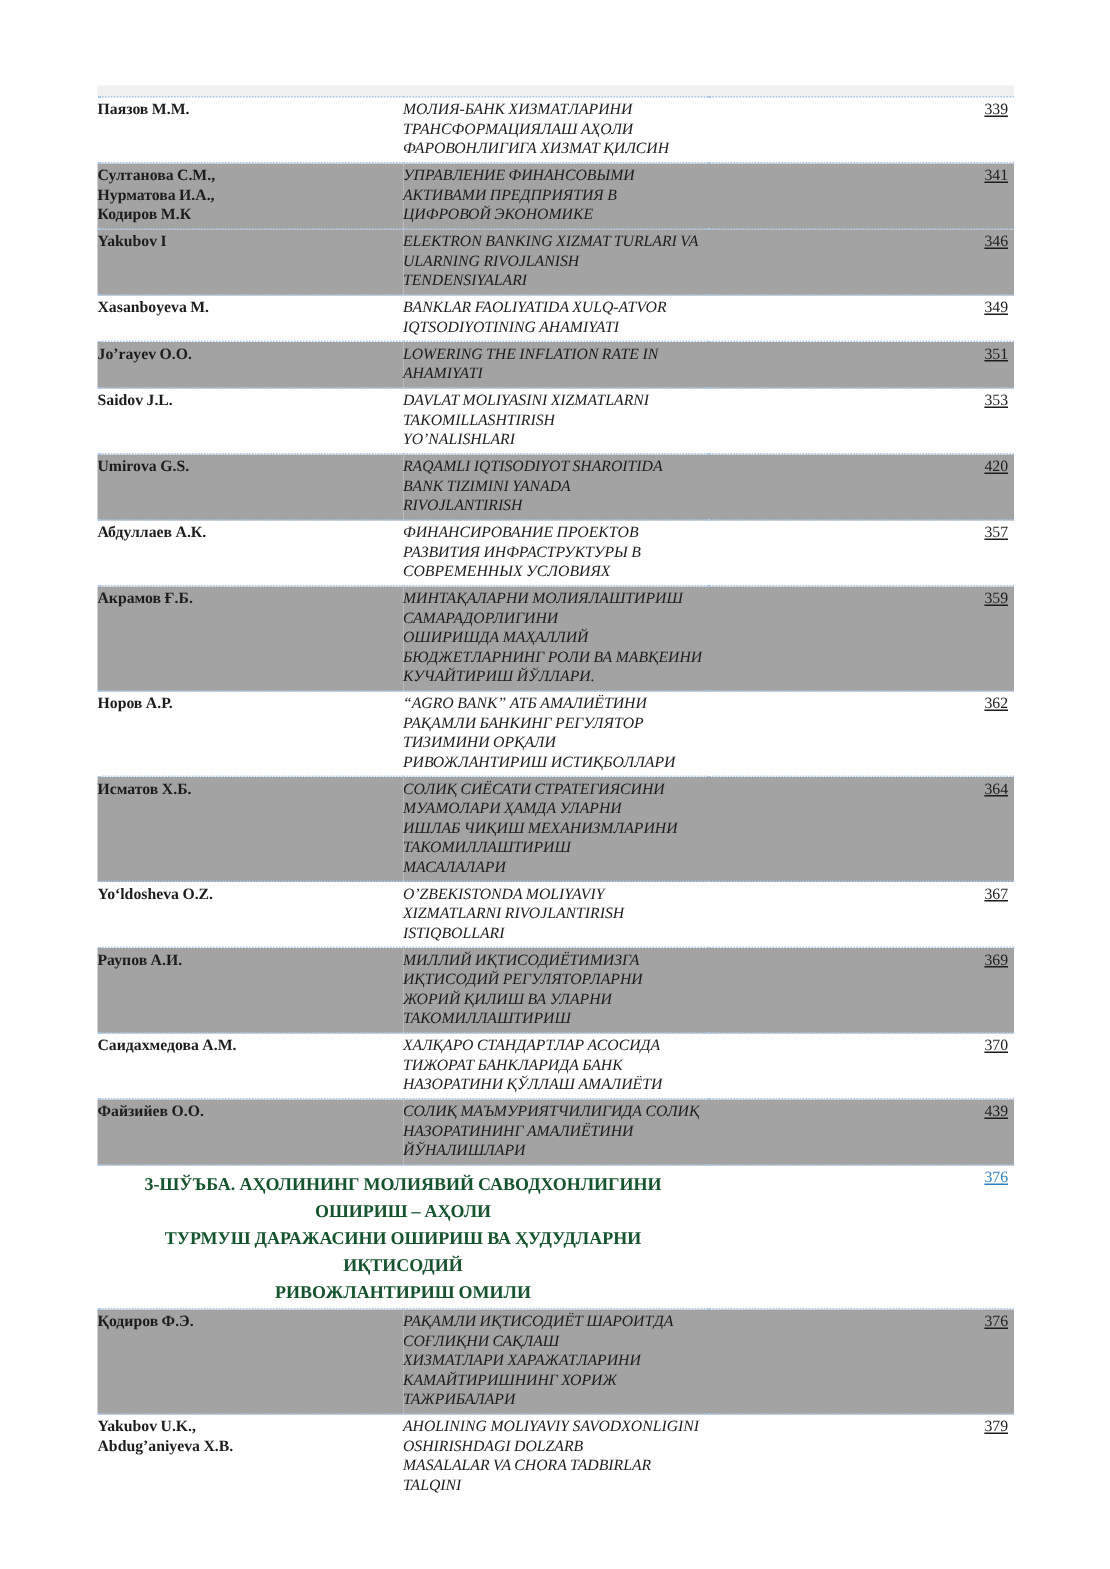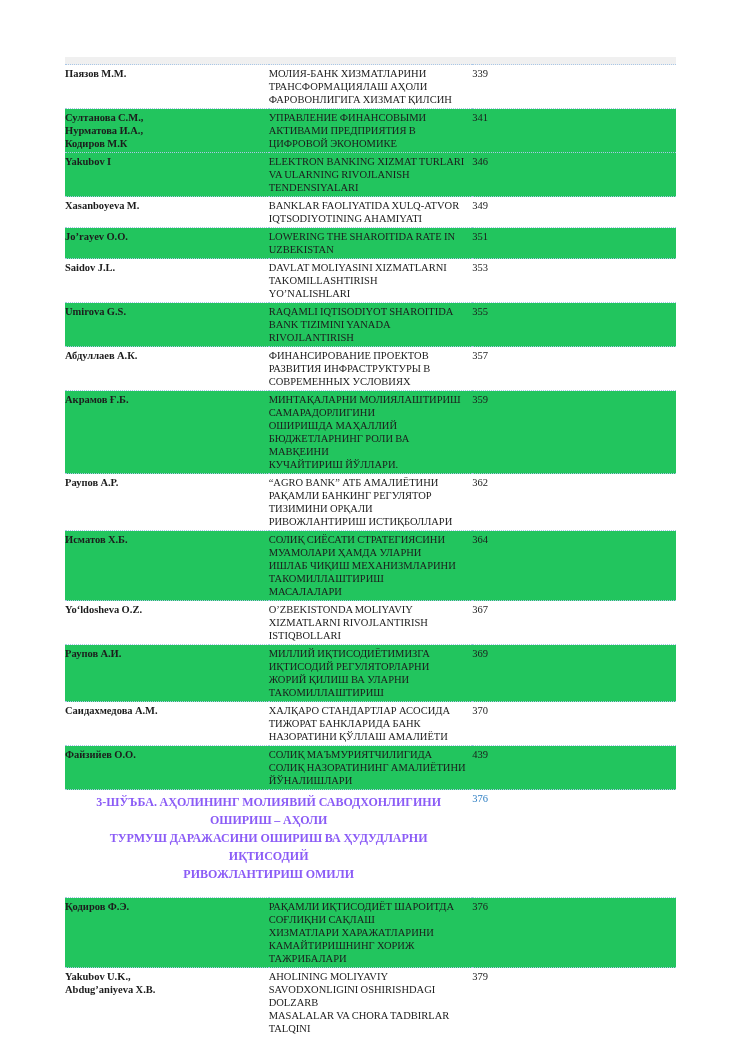--- a/index.html
+++ b/index.html
@@ -13,35 +13,35 @@
   table.toc{
     width:611px;border-collapse:collapse;table-layout:fixed;
   }
   table.toc td{
     vertical-align:top;
     font-size:10.5px;line-height:13px;
     padding:2px 4px 2px 0;
     border-top:1px dotted #a9c7e7;
     word-spacing:-0.3px;
   }
-  tr.shade td{background:#22c55e;}
+  tr.shade td{background:#a3a3a3;}
   td.authors{
     width:141px;font-weight:bold;
     padding-left:8px;white-space:pre-line;
   }
-  td.title{white-space:pre-line;}
+  td.title{white-space:pre-line;font-style:italic;}
   td.num{
-    width:50px;vertical-align:bottom;
-    padding-right:14px;white-space:nowrap;
+    width:50px;text-align:right;vertical-align:bottom;
+    padding-right:14px;white-space:nowrap;text-decoration:underline;
   }
   tr.sliver td{height:7px;padding:0;background:#f0f0f0;border-top:none;}
   tr.section td.sec-text{
-    text-align:center;font-weight:bold;color:#8b5cf6;
+    text-align:center;font-weight:bold;color:#14532d;
     font-size:12px;line-height:18px;white-space:pre-line;
-    padding:3px 6px 14px 6px;
+    padding:3px 6px 2px 6px;
   }
   tr.section td.num{color:#2e7fc3;}
 </style>
 </head>
 <body>
 
 <div class="page">
   <div class="content">
 
     <table class="toc">
@@ -69,50 +69,50 @@
 TENDENSIYALARI</td>
     <td class="num">346</td>
   </tr>
           <tr>
     <td class="authors">Xasanboyeva M.</td>
     <td class="title">BANKLAR FAOLIYATIDA XULQ-ATVOR IQTSODIYOTINING AHAMIYATI</td>
     <td class="num">349</td>
   </tr>
           <tr class="shade">
     <td class="authors">Jo’rayev O.O.</td>
-    <td class="title">LOWERING THE SHAROITIDA RATE IN UZBEKISTAN</td>
+    <td class="title">LOWERING THE INFLATION RATE IN AHAMIYATI</td>
     <td class="num">351</td>
   </tr>
           <tr>
     <td class="authors">Saidov J.L.</td>
     <td class="title">DAVLAT MOLIYASINI XIZMATLARNI TAKOMILLASHTIRISH
 YO’NALISHLARI</td>
     <td class="num">353</td>
   </tr>
           <tr class="shade">
     <td class="authors">Umirova G.S.</td>
     <td class="title">RAQAMLI IQTISODIYOT SHAROITIDA BANK TIZIMINI YANADA
 RIVOJLANTIRISH</td>
-    <td class="num">355</td>
+    <td class="num">420</td>
   </tr>
           <tr>
     <td class="authors">Абдуллаев А.К.</td>
     <td class="title">ФИНАНСИРОВАНИЕ ПРОЕКТОВ РАЗВИТИЯ ИНФРАСТРУКТУРЫ В
 СОВРЕМЕННЫХ УСЛОВИЯХ</td>
     <td class="num">357</td>
   </tr>
           <tr class="shade">
     <td class="authors">Акрамов Ғ.Б.</td>
     <td class="title">МИНТАҚАЛАРНИ МОЛИЯЛАШТИРИШ САМАРАДОРЛИГИНИ
 ОШИРИШДА МАҲАЛЛИЙ БЮДЖЕТЛАРНИНГ РОЛИ ВА МАВҚЕИНИ
 КУЧАЙТИРИШ ЙЎЛЛАРИ.</td>
     <td class="num">359</td>
   </tr>
           <tr>
-    <td class="authors">Раупов А.Р.</td>
+    <td class="authors">Норов А.Р.</td>
     <td class="title">“AGRO BANK” АТБ АМАЛИЁТИНИ РАҚАМЛИ БАНКИНГ РЕГУЛЯТОР
 ТИЗИМИНИ ОРҚАЛИ РИВОЖЛАНТИРИШ ИСТИҚБОЛЛАРИ</td>
     <td class="num">362</td>
   </tr>
           <tr class="shade">
     <td class="authors">Исматов Х.Б.</td>
     <td class="title">СОЛИҚ СИЁСАТИ СТРАТЕГИЯСИНИ МУАМОЛАРИ ҲАМДА УЛАРНИ
 ИШЛАБ ЧИҚИШ МЕХАНИЗМЛАРИНИ ТАКОМИЛЛАШТИРИШ
 МАСАЛАЛАРИ</td>
     <td class="num">364</td>

